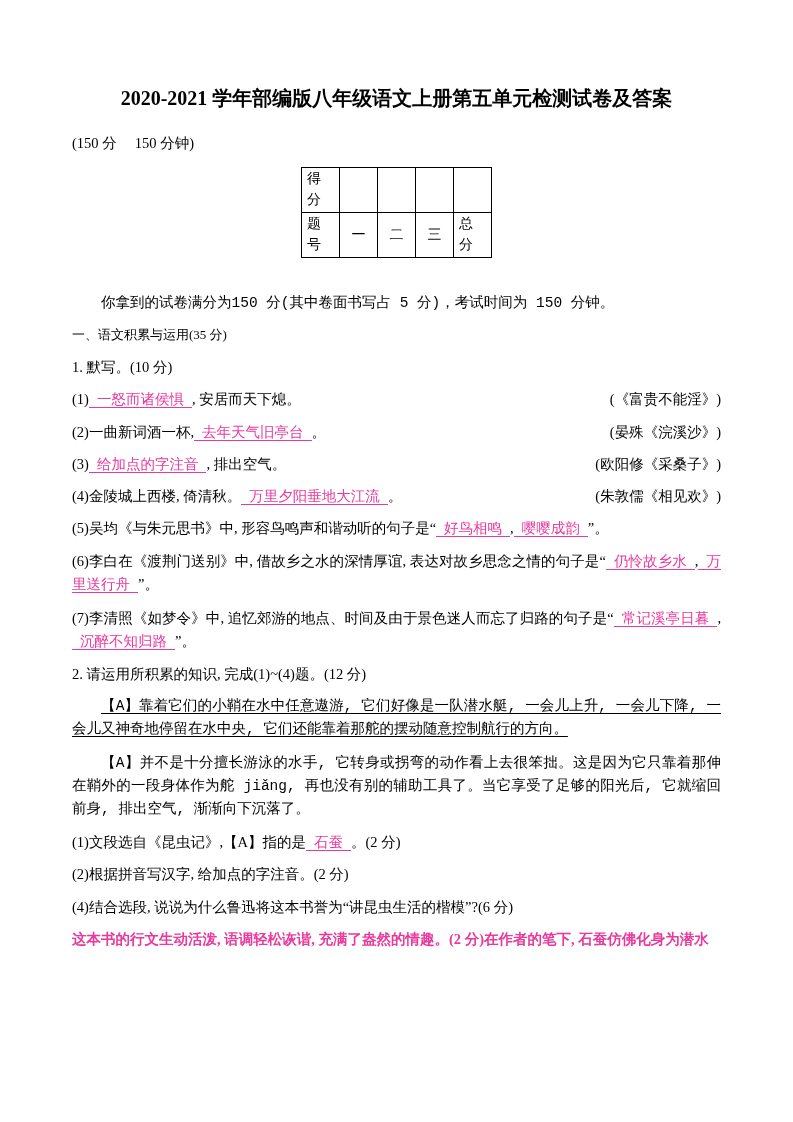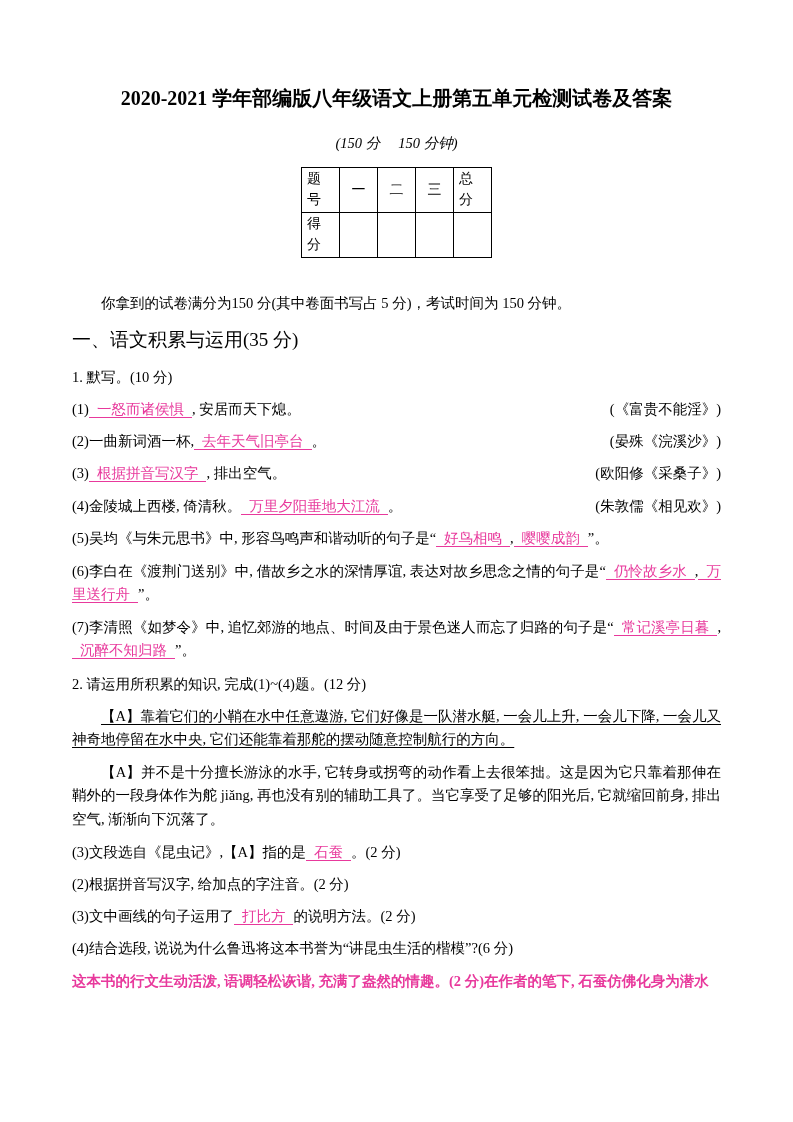--- a/index.html
+++ b/index.html
@@ -8,35 +8,35 @@
   body { font-family: "Liberation Serif", "DejaVu Serif", serif; color: var(--ink); }
   .page {
     width: 793px; height: 1122px; margin: 0 auto; background: #ffffff;
     padding: 84px 72px 19px 72px; overflow: hidden;
     font-size: 14.5px; line-height: 1.6;
   }
   .title {
     margin: 0 0 20px 0; text-align: center;
     font-size: 20px; font-weight: bold; line-height: 1.4;
   }
-  .subtitle { margin: 0 0 12px 0; text-align: center; font-style: italic; }
+  .subtitle { margin: 0 0 12px 0; text-align: left; }
   .score-table {
     border-collapse: collapse; margin: 0 auto 34px auto;
   }
   .score-table td {
     border: 1px solid #000; width: 38px; height: 45px;
     text-align: center; vertical-align: middle; font-size: 14px; padding: 1px 2px;
   }
   .score-table td.vcell { text-align: left; padding-left: 5px; }
   .vtext { display: inline-block; width: 1.1em; word-break: break-all; line-height: 1.45; }
   p.line { margin: 0 0 9px 0; }
   p.para { margin: 0 0 10px 0; text-align: justify; }
-  .indent { text-indent: 2em; }
+  .indent { text-indent: 2em; font-family: Liberation Mono, monospace; }
   .intro { margin: 0 0 42px 0; }
-  .section-heading { margin: 0 0 10px 0; font-weight: normal; font-size: 19px; }
+  .section-heading { margin: 0 0 10px 0; font-weight: normal; font-size: 13px; }
   .flexline { display: flex; justify-content: space-between; align-items: baseline; }
   .flexline .left { flex: 1 1 auto; }
   .source { flex: 0 0 auto; white-space: nowrap; }
   .ans {
     color: var(--pink);
     border-bottom: 1px solid currentColor;
     padding: 0 8px;
   }
   .ans-plain { color: var(--pink); }
   .underlined-passage { text-decoration: underline; text-underline-offset: 3px; }
@@ -56,32 +56,32 @@
 
 <div class="page">
 
   <h1 class="title">2020-2021 学年部编版八年级语文上册第五单元检测试卷及答案</h1>
 
   <p class="subtitle">(150 分　 150 分钟)</p>
 
   <table class="score-table">
     <tbody>
       <tr>
+        <td class="vcell"><span class="vtext">得分</span></td>
+        <td></td>
+        <td></td>
+        <td></td>
+        <td></td>
+      </tr>
+      <tr>
         <td class="vcell"><span class="vtext">题号</span></td>
         <td>一</td>
         <td>二</td>
         <td>三</td>
         <td class="vcell"><span class="vtext">总分</span></td>
-      </tr>
-      <tr>
-        <td class="vcell"><span class="vtext">得分</span></td>
-        <td></td>
-        <td></td>
-        <td></td>
-        <td></td>
       </tr>
     </tbody>
   </table>
 
   <p class="para indent intro">你拿到的试卷满分为150 分(其中卷面书写占 5 分)，考试时间为 150 分钟。</p>
 
   <h2 class="section-heading">一、语文积累与运用(35 分)</h2>
 
   <p class="line">1. 默写。(10 分)</p>
 
@@ -89,45 +89,44 @@
     <span class="left"><span>(1)</span><span class="ans">一怒而诸侯惧</span><span>, 安居而天下熄。</span></span>
     <span class="source">(《富贵不能淫》)</span>
   </p>
 
   <p class="line flexline">
     <span class="left"><span>(2)一曲新词酒一杯,</span><span class="ans">去年天气旧亭台</span><span>。</span></span>
     <span class="source">(晏殊《浣溪沙》)</span>
   </p>
 
   <p class="line flexline">
-    <span class="left"><span>(3)</span><span class="ans">根据拼音写汉字</span><span>, 排出空气。</span></span>
+    <span class="left"><span>(3)</span><span class="ans">给加点的字注音</span><span>, 排出空气。</span></span>
     <span class="source">(欧阳修《采桑子》)</span>
   </p>
 
   <p class="line flexline">
     <span class="left"><span>(4)金陵城上西楼, 倚清秋。</span><span class="ans">万里夕阳垂地大江流</span><span>。</span></span>
     <span class="source">(朱敦儒《相见欢》)</span>
   </p>
 
   <p class="line para"><span>(5)吴均《与朱元思书》中, 形容鸟鸣声和谐动听的句子是“</span><span class="ans">好鸟相鸣</span><span>,</span><span class="ans">嘤嘤成韵</span><span>”。</span></p>
 
   <p class="line para"><span>(6)李白在《渡荆门送别》中, 借故乡之水的深情厚谊, 表达对故乡思念之情的句子是“</span><span class="ans">仍怜故乡水</span><span>,</span><span class="ans">万里送行舟</span><span>”。</span></p>
 
   <p class="line para"><span>(7)李清照《如梦令》中, 追忆郊游的地点、时间及由于景色迷人而忘了归路的句子是“</span><span class="ans">常记溪亭日暮</span><span>,</span><span class="ans">沉醉不知归路</span><span>”。</span></p>
 
   <p class="line">2. 请运用所积累的知识, 完成(1)~(4)题。(12 分)</p>
 
   <p class="para indent underlined-passage">【A】靠着它们的小鞘在水中任意遨游, 它们好像是一队潜水艇, 一会儿上升, 一会儿下降, 一会儿又神奇地停留在水中央, 它们还能靠着那舵的摆动随意控制航行的方向。</p>
 
   <p class="para indent">【A】并不是十分擅长游泳的水手, 它转身或拐弯的动作看上去很笨拙。这是因为它只靠着那伸在鞘外的一段身体作为舵 jiǎng, 再也没有别的辅助工具了。当它享受了足够的阳光后, 它就缩回前身, 排出空气, 渐渐向下沉落了。</p>
 
-  <p class="line"><span>(3)文段选自《昆虫记》,【A】指的是</span><span class="ans">石蚕</span><span>。(2 分)</span></p>
+  <p class="line"><span>(1)文段选自《昆虫记》,【A】指的是</span><span class="ans">石蚕</span><span>。(2 分)</span></p>
 
   <p class="line">(2)根据拼音写汉字, 给加点的字注音。(2 分)</p>
 
 
-  <p class="line mt-lg"><span>(3)文中画线的句子运用了</span><span class="ans">打比方</span><span>的说明方法。(2 分)</span></p>
 
   <p class="line q4-line mt-lg">(4)结合选段, 说说为什么鲁迅将这本书誉为“讲昆虫生活的楷模”?(6 分)</p>
 
   <p class="para final-answer">这本书的行文生动活泼, 语调轻松诙谐, 充满了盎然的情趣。(2 分)在作者的笔下, 石蚕仿佛化身为潜水</p>
 
 </div>
 
 </body></html>

